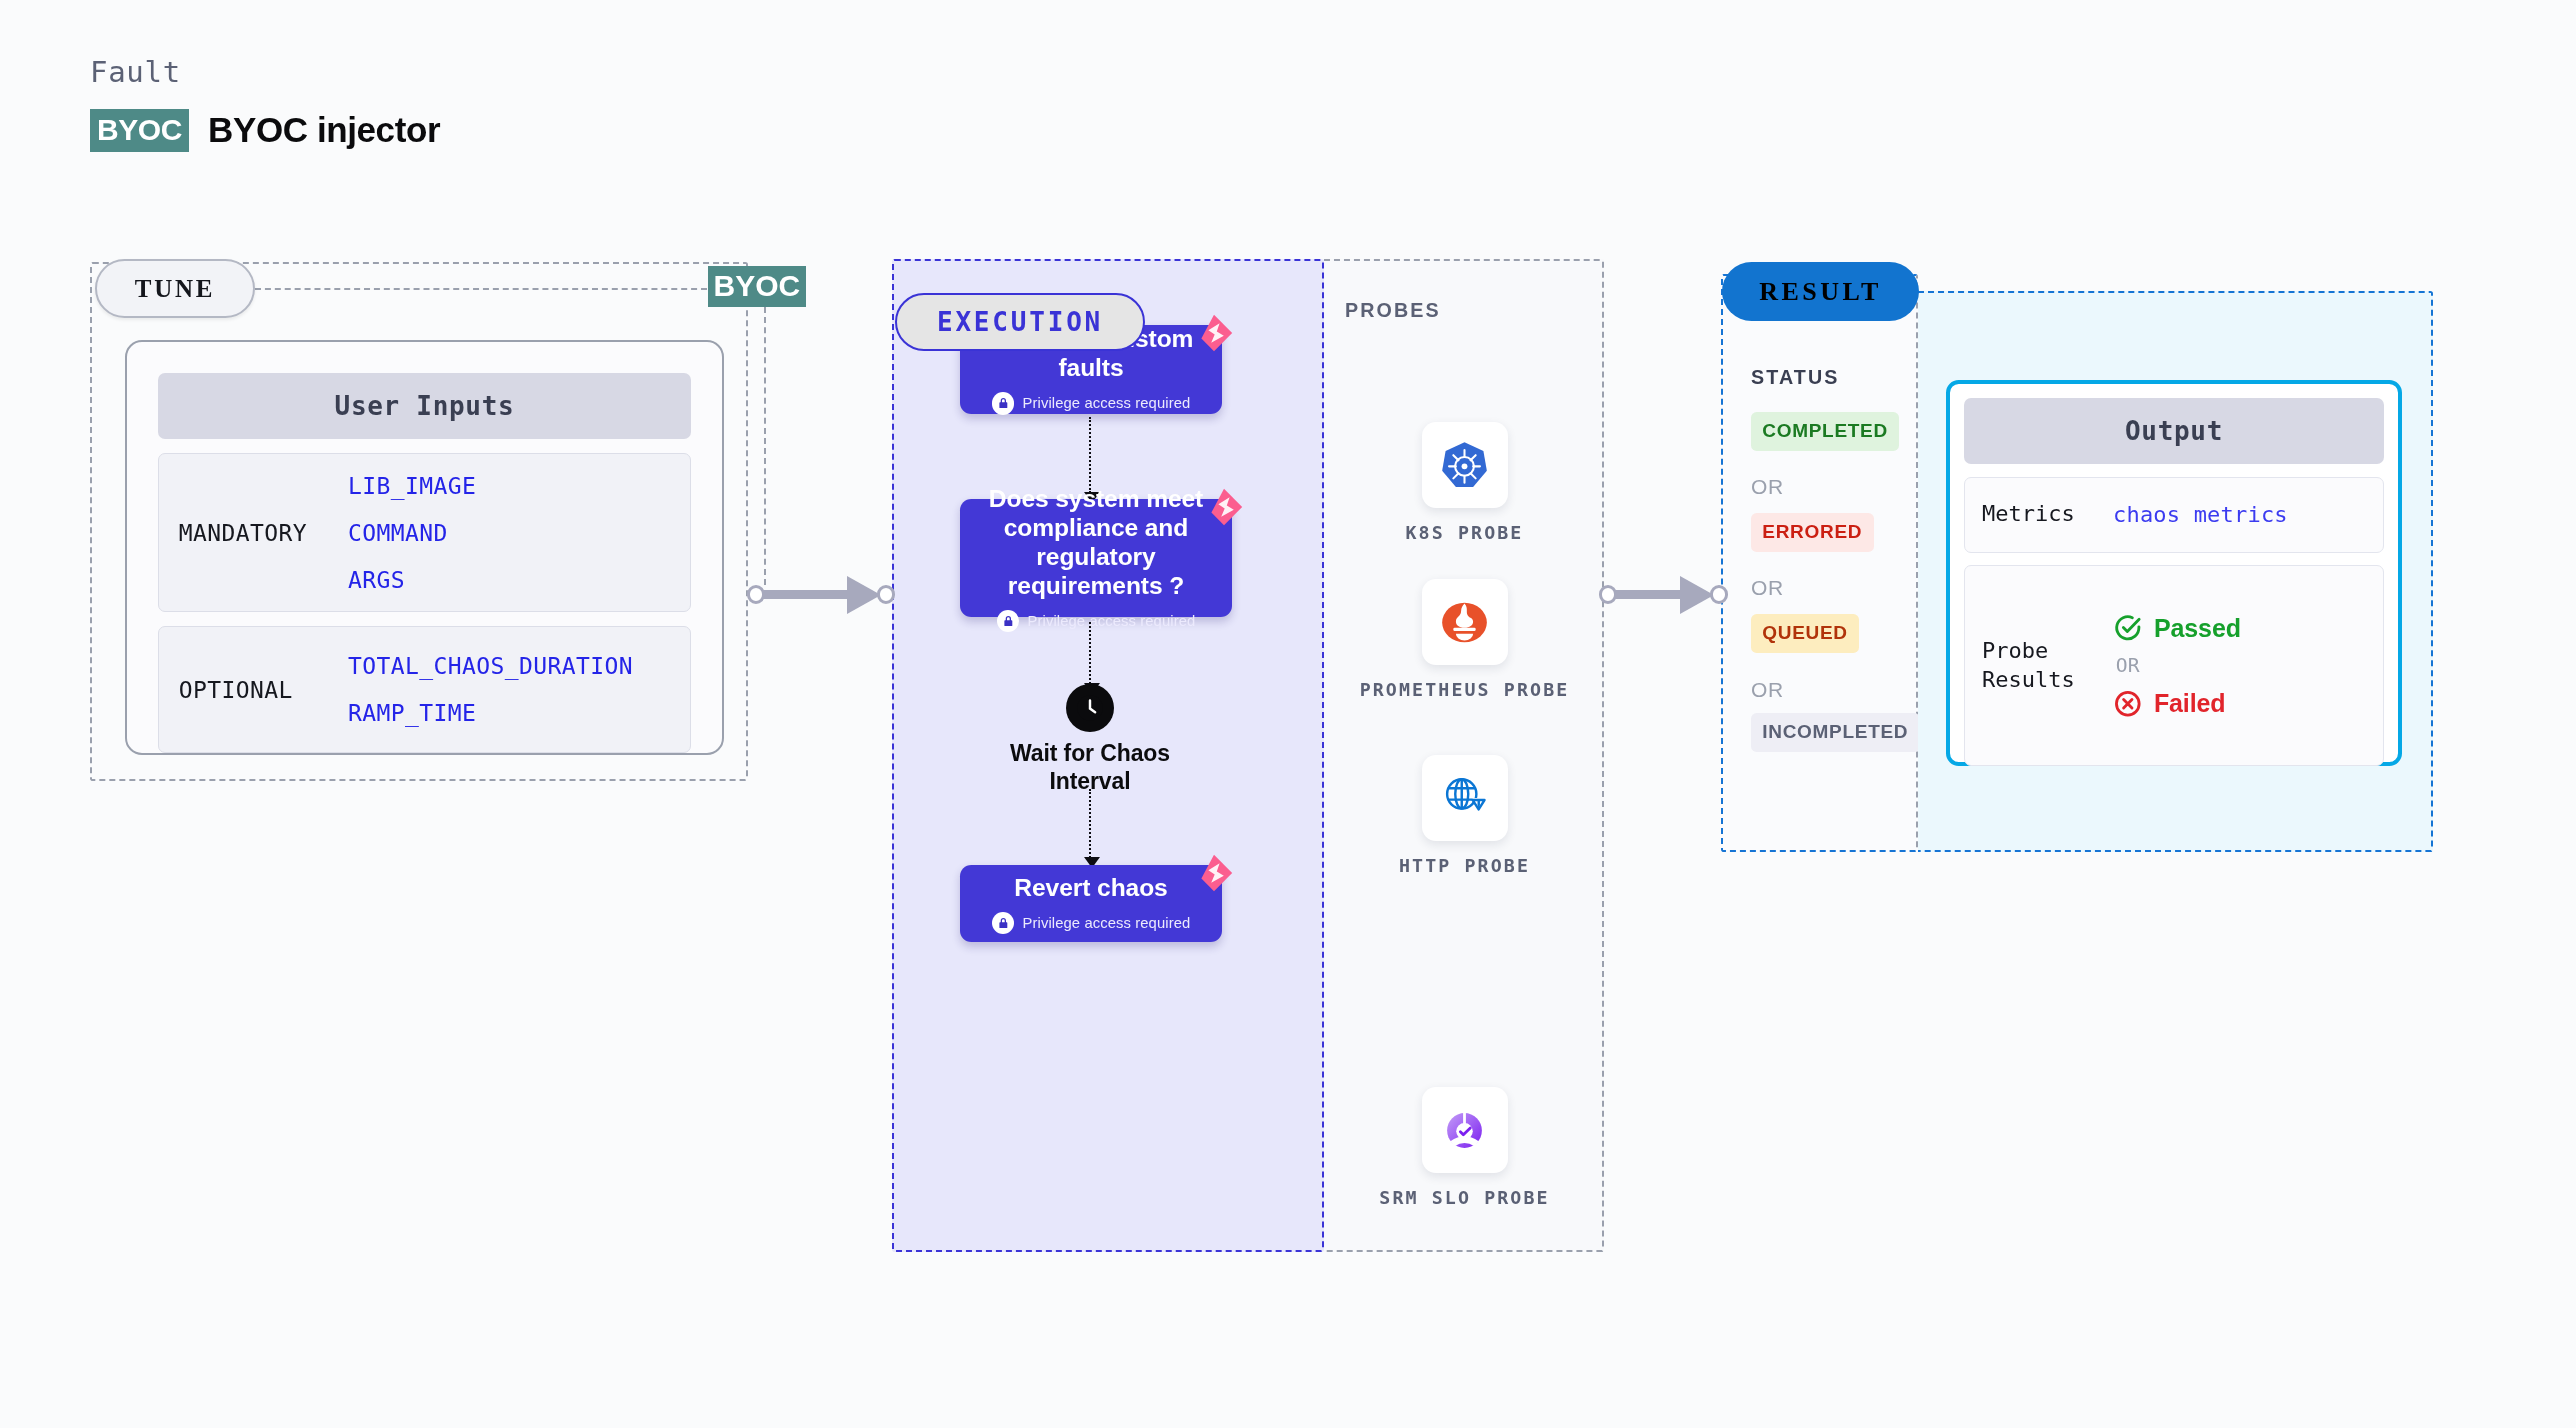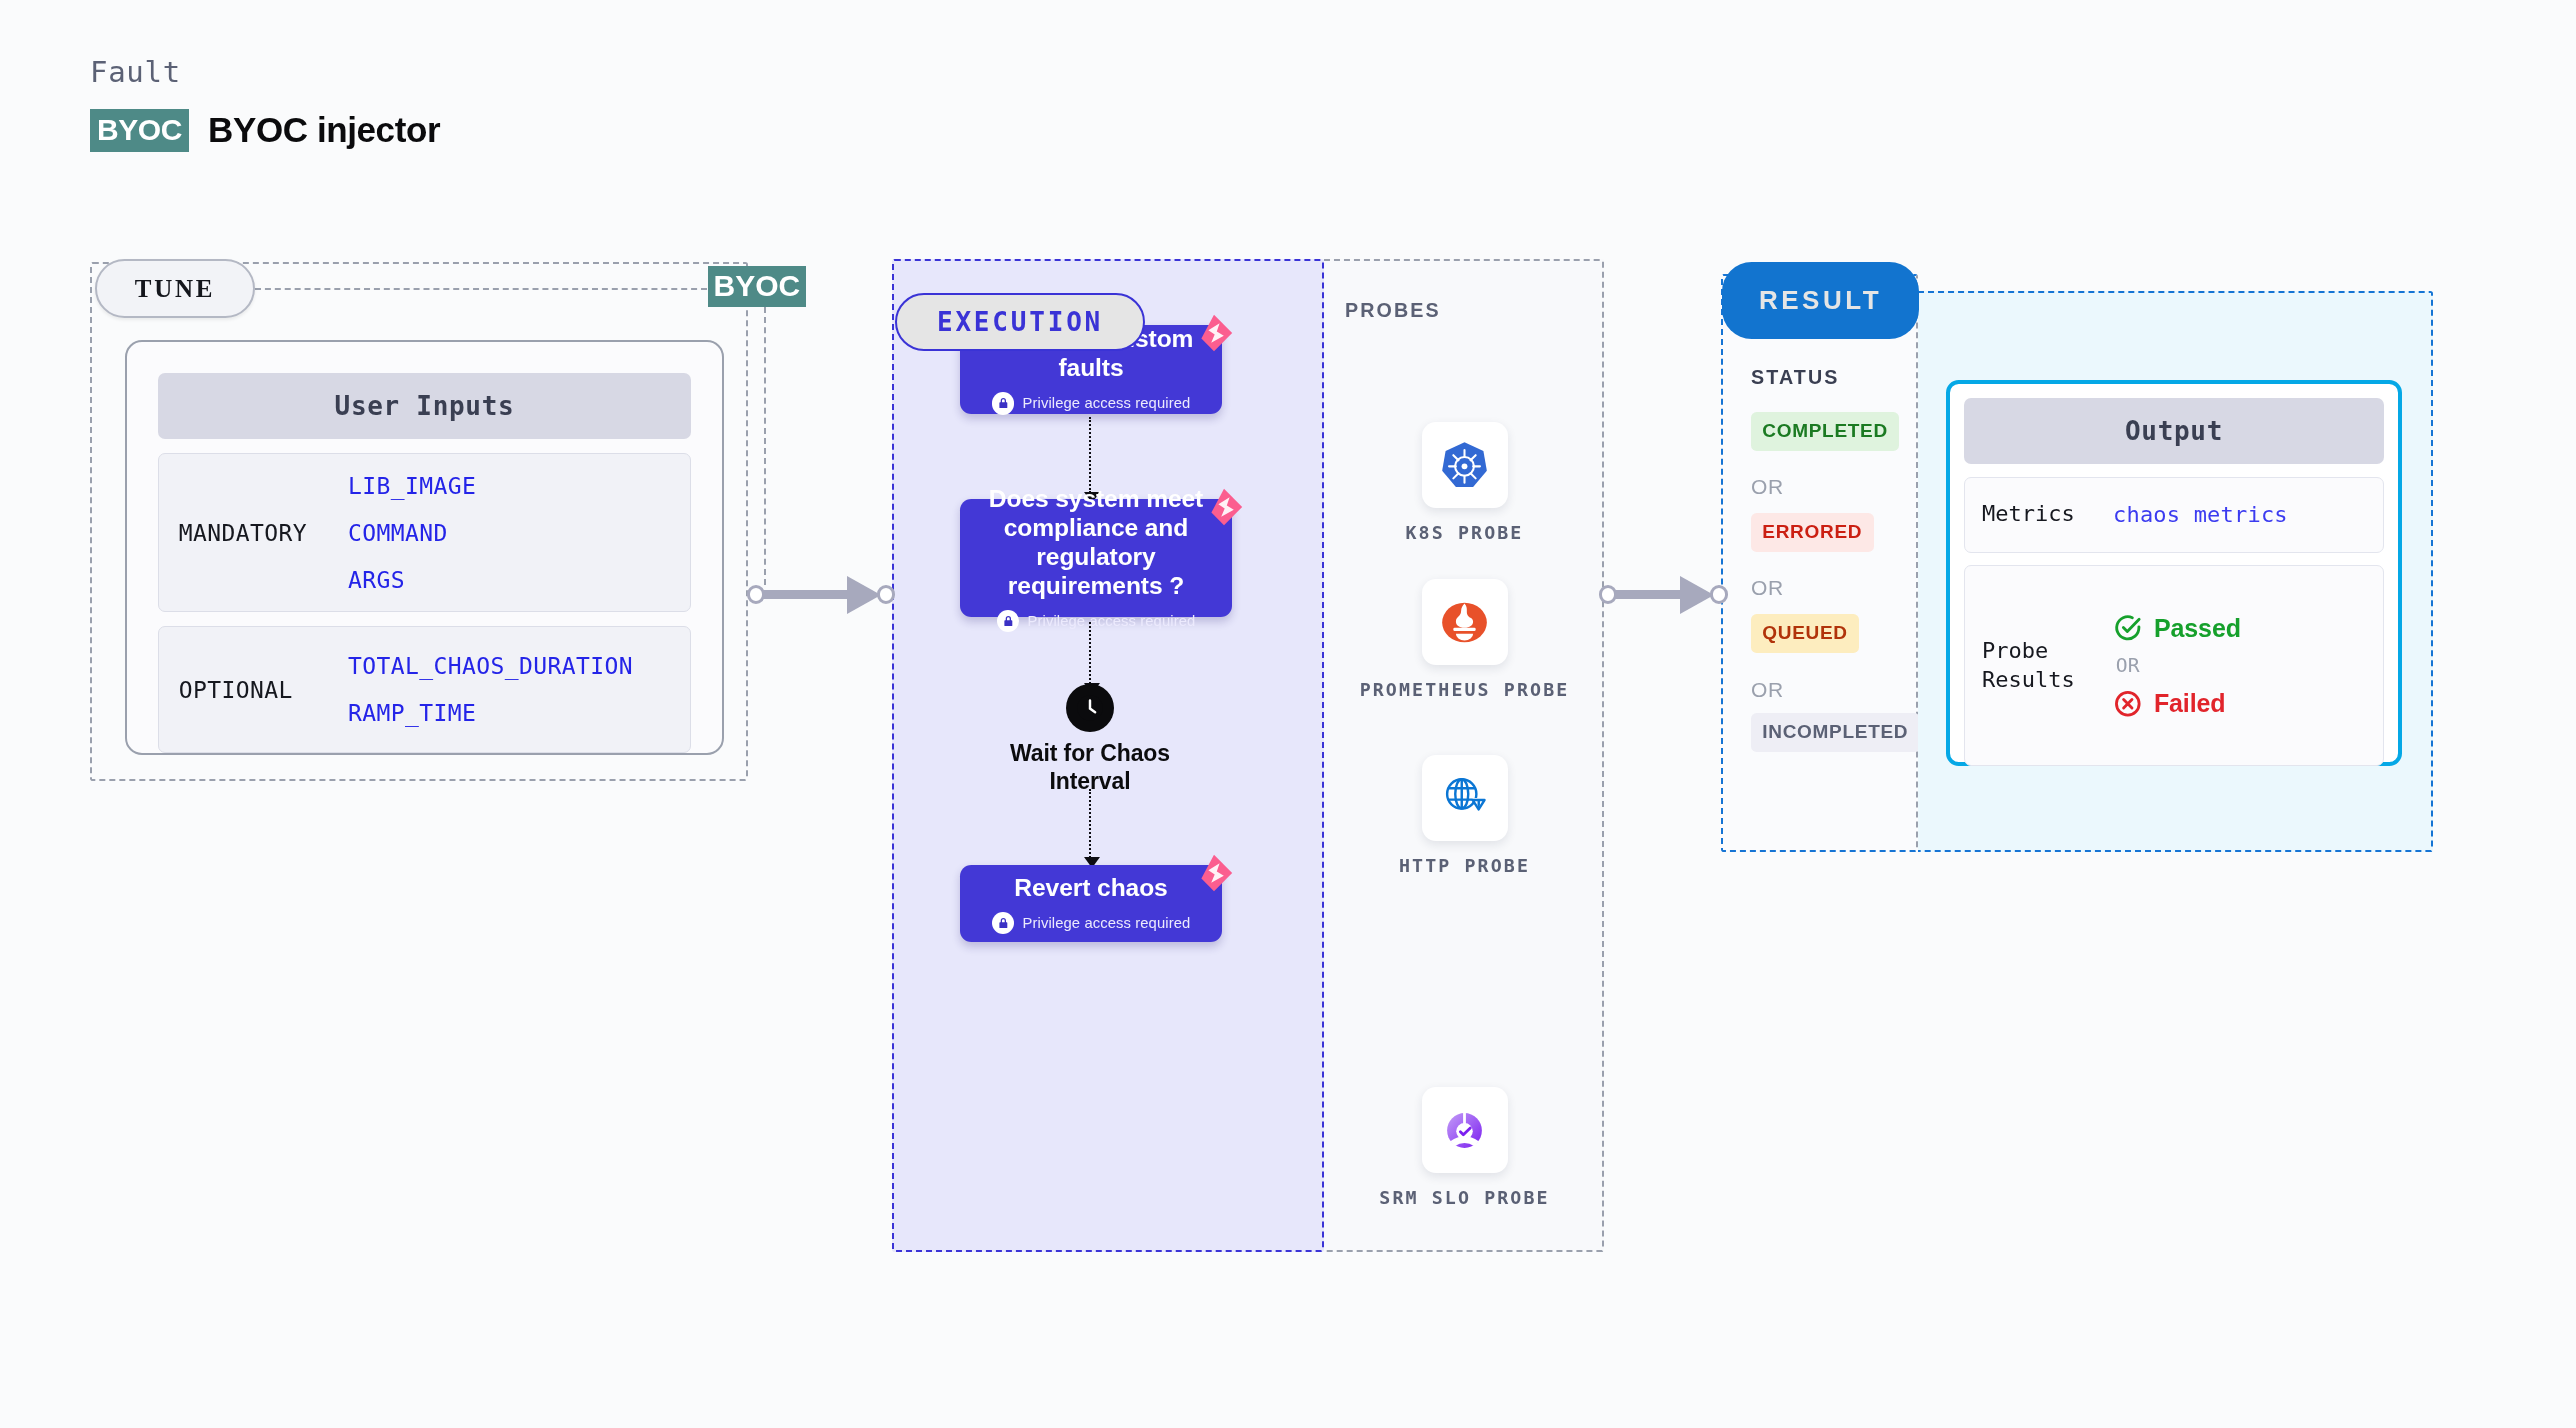--- a/index.html
+++ b/index.html
@@ -193,24 +193,24 @@
   #probe-srm    { top: 1087px; }
 
   
   #result-panel {
     left: 1721px; top: 274px; width: 197px; height: 578px;
     border: 2.8px dashed #1574d4; border-right: 2.1px dashed #9aa0ad;
     border-radius: 2.8px; background: #fafbfd;
   }
   #result-pill {
     position: absolute; left: 1722px; top: 262px;
-    width: 197px; height: 77px; border-radius: 29.6px;
-    background: #1274cf; color: #e5e5e5;
+    width: 197px; height: 59px; border-radius: 29.6px;
+    background: #1274cf; color: #000000;
     display: flex; align-items: center; justify-content: center;
-    font-family: Liberation Sans, sans-serif;
+    font-family: Liberation Serif, serif;
     font-size: 26px; font-weight: 700; letter-spacing: 3.5px;
     z-index: 6;
   }
   #status-title {
     position: absolute; left: 1751px; top: 366px;
     font-size: 19.7px; font-weight: 700; color: #3a3f52; letter-spacing: 2.1px;
   }
   .status-chip {
     position: absolute; left: 1751px;
     border-radius: 5.6px; font-weight: 700; font-size: 19px;

